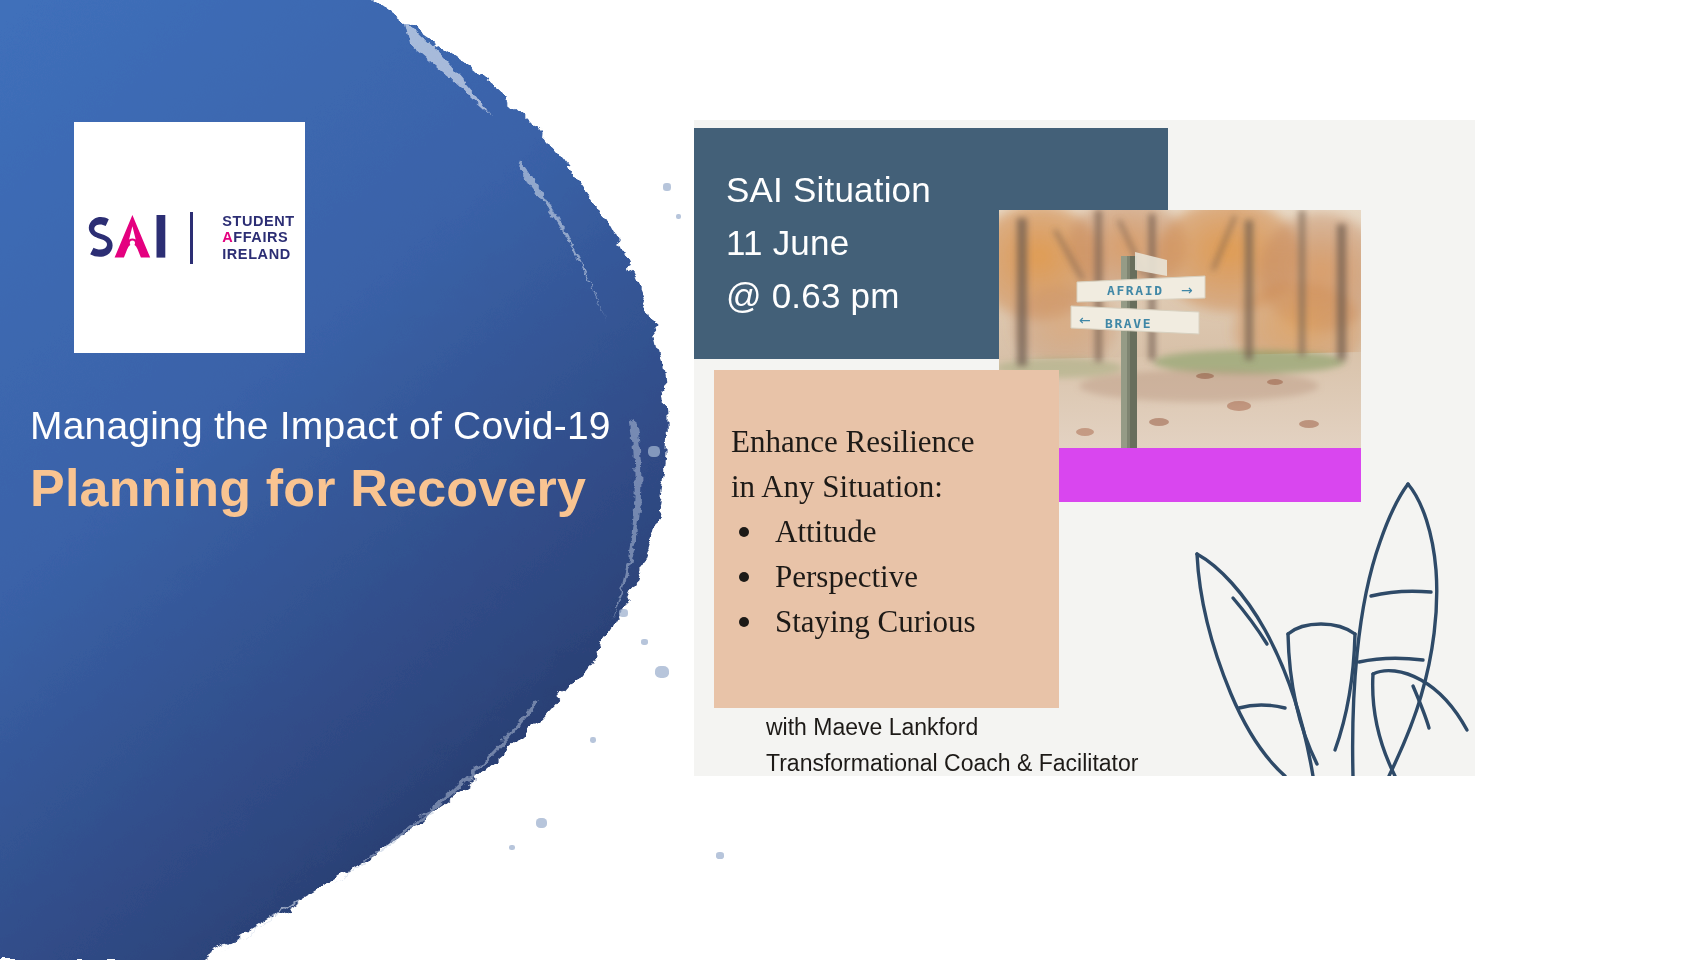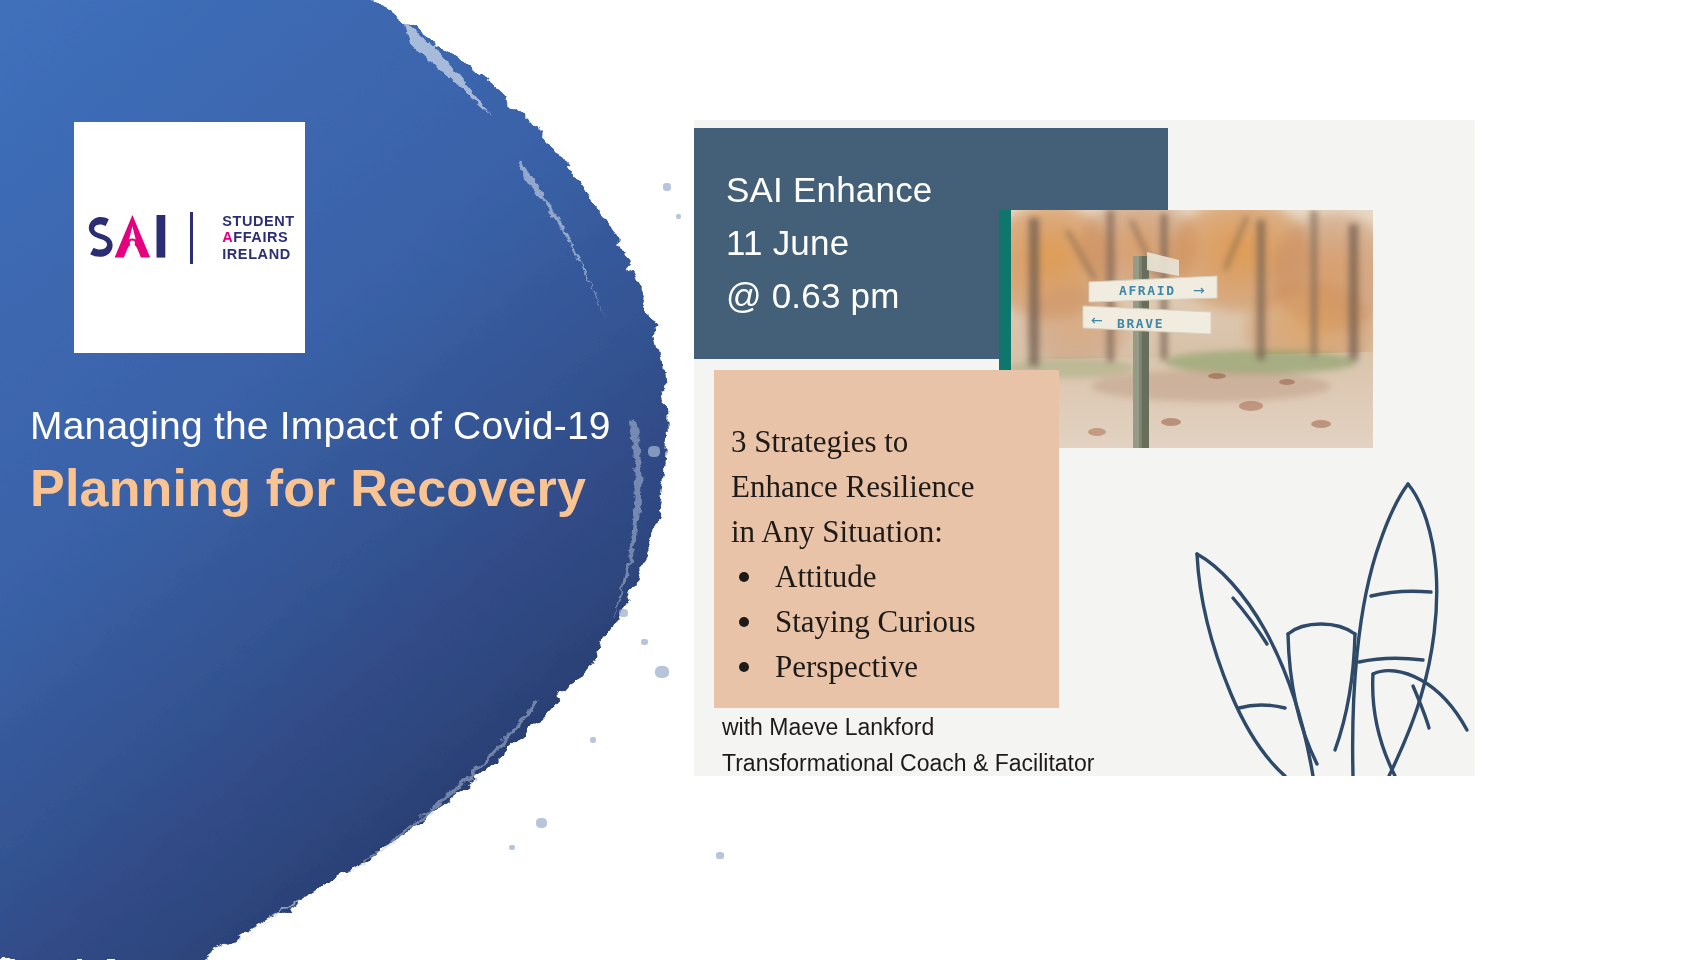--- a/index.html
+++ b/index.html
@@ -70,22 +70,22 @@
   }
   .slate-lines{
     position:absolute;left:32px;top:35px;
     display:flex;flex-direction:column;
     font-size:35px;font-weight:300;color:#ffffff;line-height:1.52;
     letter-spacing:.2px;
   }
 
   
   .photo{
-    position:absolute;left:999px;top:210px;width:362px;height:238px;
-    overflow:hidden;background:#0f766e;padding-left:12px;
+    position:absolute;left:999px;top:210px;width:362px;height:292px;
+    overflow:hidden;background:#d946ef;
   }
   .photo svg{display:block;width:362px;height:238px;}
 
   
   .peach-box{
     position:absolute;left:714px;top:370px;width:345px;height:338px;
     background:#e8c3a8;
   }
   .peach-text{
     position:absolute;left:17px;top:50px;width:320px;
@@ -101,21 +101,21 @@
   .bullets li .dot{
     display:inline-block;width:10px;height:10px;border-radius:50%;
     background:#1d1a17;flex:0 0 auto;transform:translateY(-5px);margin-left:8px;
   }
 
   
   .credit{
     position:absolute;left:722px;top:709px;width:500px;
     font-size:23px;color:#1d1a17;line-height:1.58;font-weight:400;
   }
-  .credit div{white-space:nowrap;}
+  .credit div{white-space:nowrap;margin-left:44px;}
 </style>
 </head>
 <body>
 
 <div class="stage">
 
   <div class="blue-panel">
     <svg viewBox="0 0 760 960" xmlns="http://www.w3.org/2000/svg" aria-hidden="true">
       <defs>
         <linearGradient id="blueGrad" x1="0.15" y1="0" x2="0.75" y2="1">
@@ -223,21 +223,21 @@
 
         <path d="M292,284 C280,262 264,244 246,234 C228,224 210,222 198,228"></path>
         <path d="M198,228 C196,262 204,298 220,330"></path>
         <path d="M238,240 C244,254 250,268 254,282"></path>
       </svg>
     </div>
   </div>
 
   <div class="slate-box">
     <div class="slate-lines">
-      <span>SAI Enhance</span>
+      <span>SAI Situation</span>
       <span>11 June</span>
       <span>@ 0.63 pm</span>
     </div>
   </div>
 
   <div class="photo">
     <svg viewBox="0 0 362 238" xmlns="http://www.w3.org/2000/svg">
       <defs>
         <linearGradient id="skyG" x1="0" y1="0" x2="0" y2="1">
           <stop offset="0%" stop-color="#e8d9c6"></stop>
@@ -316,35 +316,34 @@
       <g>
         <path d="M72,96 L200,102 L200,124 L72,118 Z" fill="#f1ece0" stroke="#d8d1c0" stroke-width="1"></path>
         <text x="80" y="115" font-family="'DejaVu Sans',sans-serif" font-size="14" fill="#3f87a6">←</text>
         <text x="106" y="118" font-family="'DejaVu Sans Mono',monospace" font-size="13" font-weight="bold" fill="#3f87a6" letter-spacing="1.6">BRAVE</text>
       </g>
     </svg>
   </div>
 
   <div class="peach-box">
     <div class="peach-text">
-      <span class="lead">3 Strategies to</span>
       <span class="lead">Enhance Resilience</span>
       <span class="lead">in Any Situation:</span>
       <ul class="bullets">
         <li>
           <span class="dot"></span>
           <span>Attitude</span>
         </li>
         <li>
           <span class="dot"></span>
-          <span>Staying Curious</span>
+          <span>Perspective</span>
         </li>
         <li>
           <span class="dot"></span>
-          <span>Perspective</span>
+          <span>Staying Curious</span>
         </li>
       </ul>
     </div>
   </div>
 
   <div class="credit">
     <div>with Maeve Lankford</div>
     <div>Transformational Coach &amp; Facilitator</div>
   </div>
 

